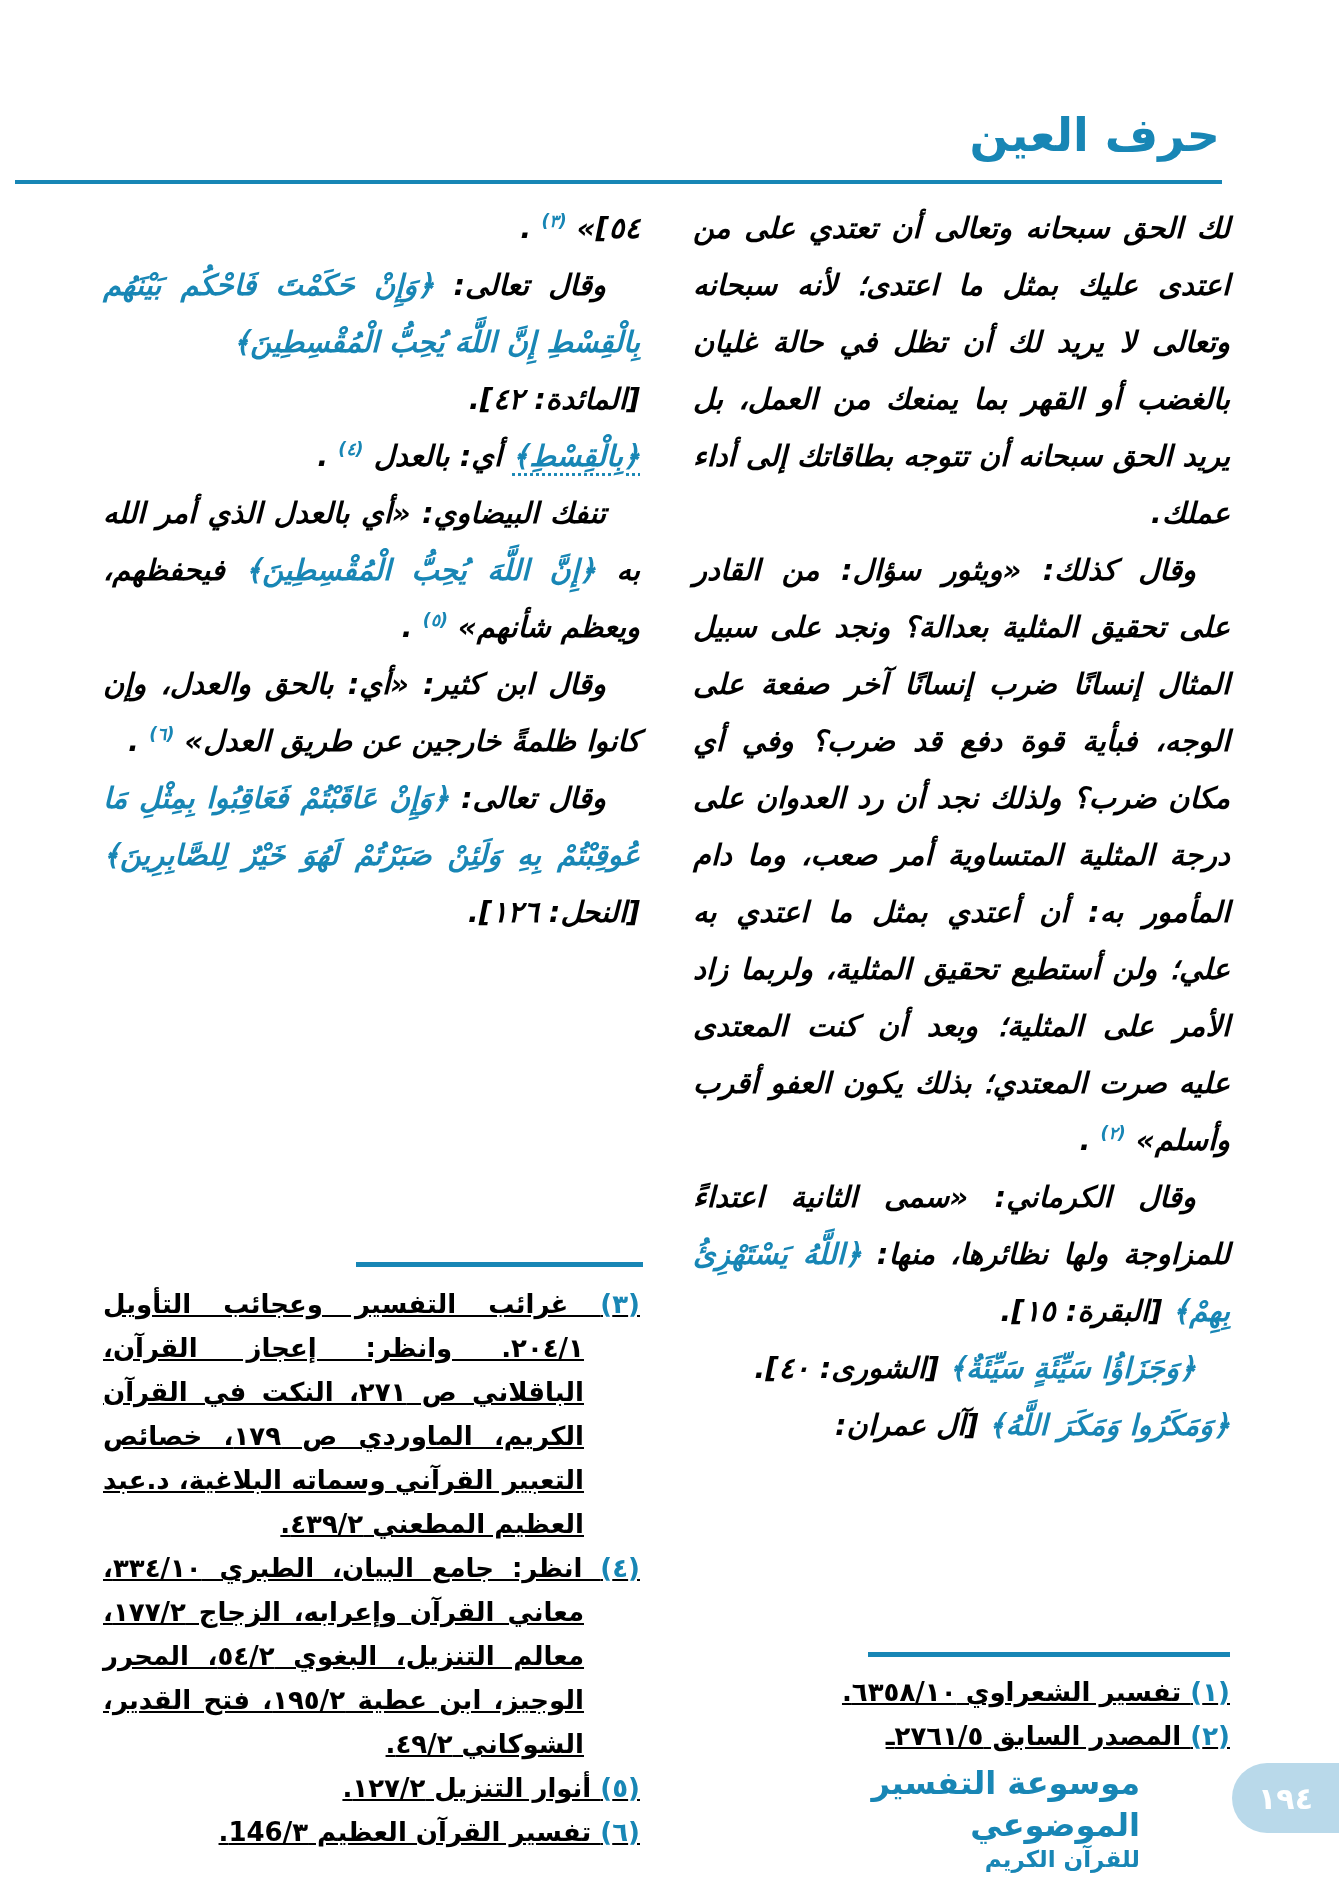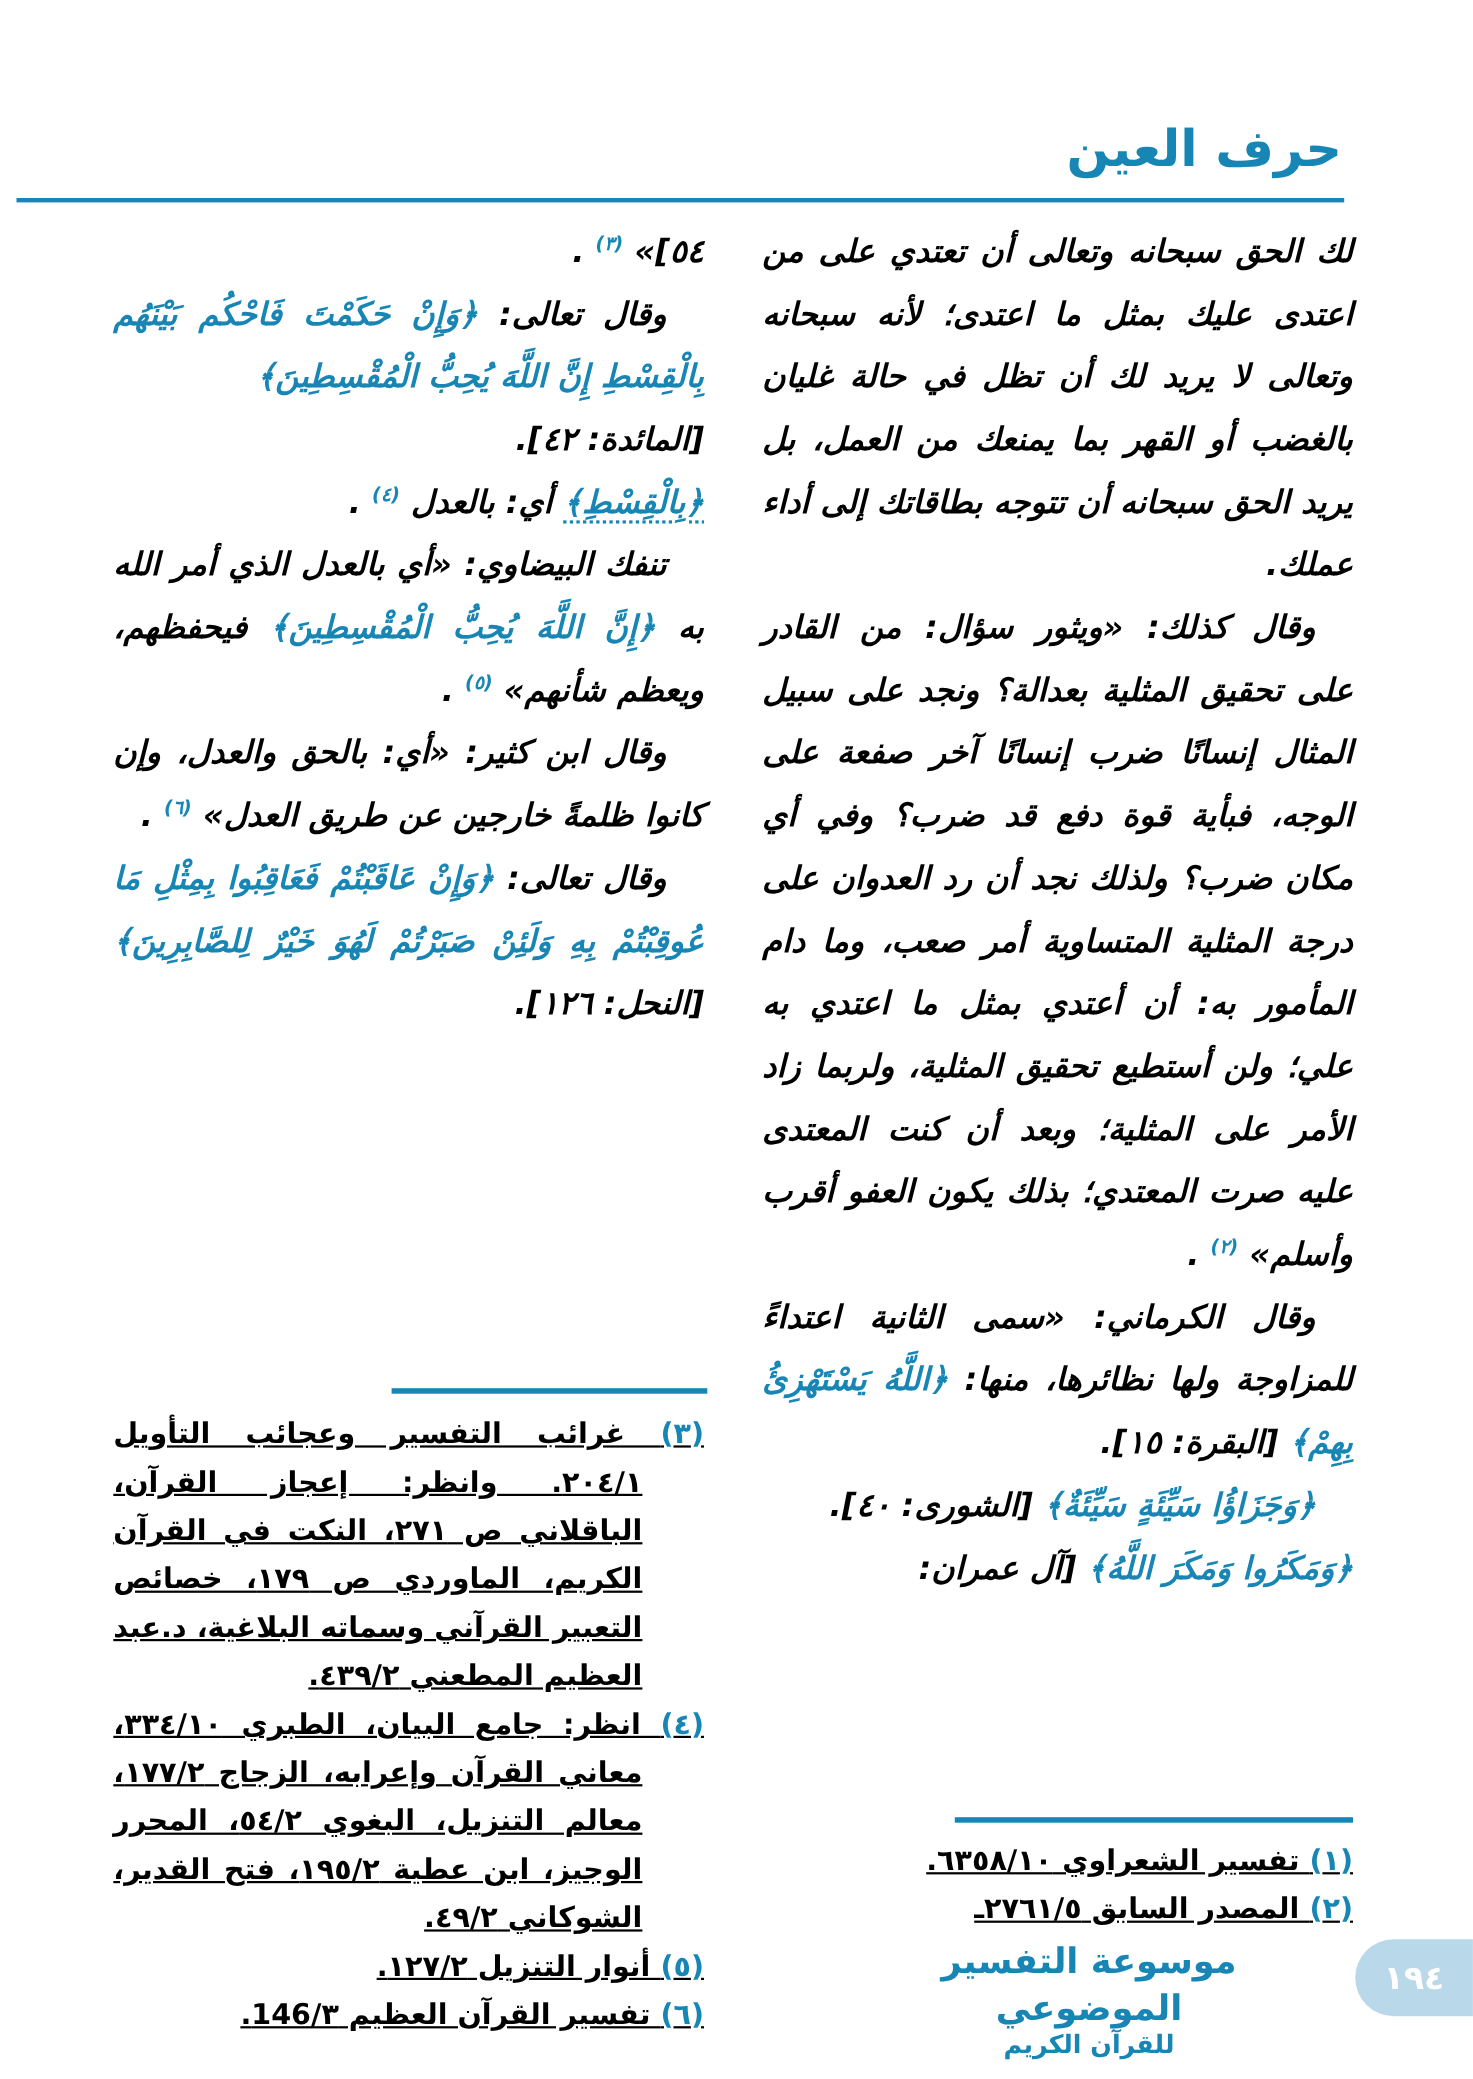--- a/index.html
+++ b/index.html
@@ -50,21 +50,21 @@
     position:absolute;width:537px;
     font-size:26px;line-height:44px;font-weight:bold;
     text-align:justify;text-justify:inter-word;text-decoration:underline;
   }
   .fn-left{top:1282px;right:699px;}
   .fn-right{top:1670px;right:109px;}
   .footnote{margin:0;padding-right:56px;text-indent:-56px;}
   .fn-num{color:var(--accent);}
   .logo{
     position:absolute;top:1762px;right:199px;width:300px;
-    text-align:center;color:var(--accent);font-weight:bold;
+    text-align:right;color:var(--accent);font-weight:bold;
   }
   .logo-line1{font-size:32px;line-height:42px;letter-spacing:-1px;}
   .logo-line2{font-size:23px;line-height:26px;}
   .badge{
     position:absolute;top:1763px;right:0;width:107px;height:70px;
     background:var(--badge-bg);
     border-radius:36px 0 0 36px;
     display:flex;align-items:center;justify-content:center;
   }
   .badge span{

